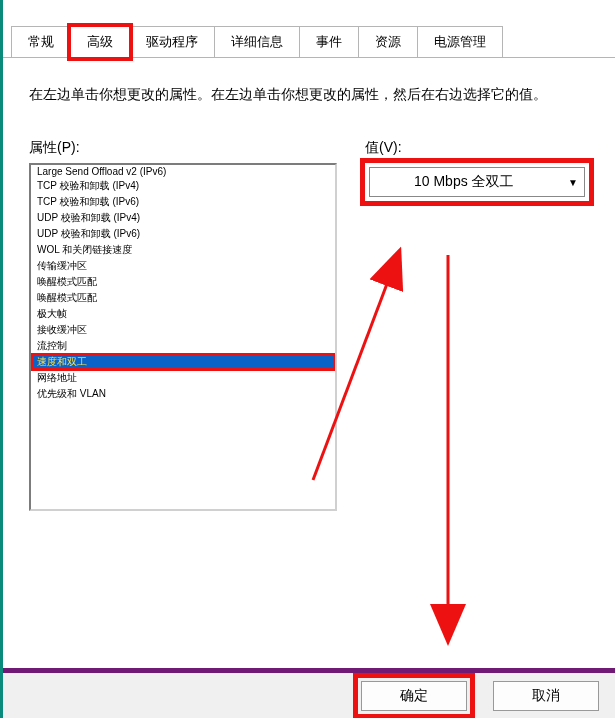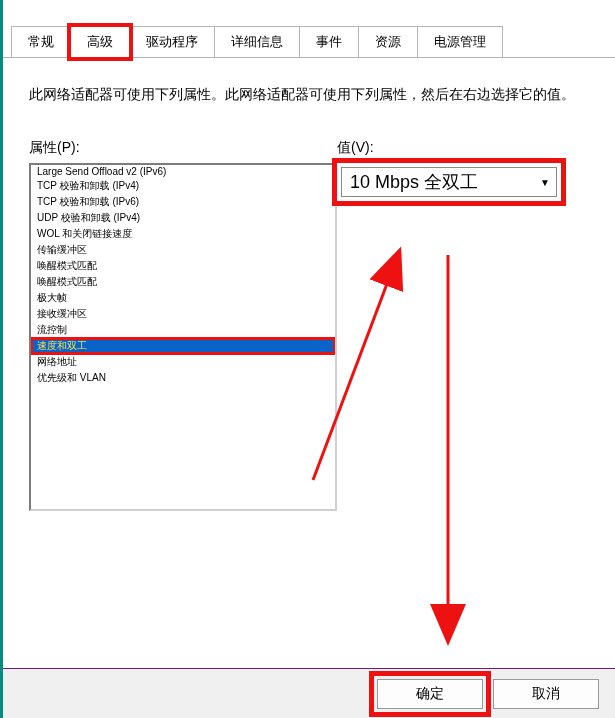--- a/index.html
+++ b/index.html
@@ -49,20 +49,21 @@
   .panel {
     padding: 24px 26px 20px 26px;
   }
   .desc {
     line-height: 1.8;
     margin-bottom: 32px;
     font-size: 14px;
   }
   .columns {
     display: flex;
+    gap: 28px;
   }
   .col-left { width: 308px; }
   .col-right { flex: 1; }
   .section-label {
     margin-bottom: 6px;
     font-size: 14px;
   }
   .listbox {
     width: 100%;
     height: 348px;
@@ -92,42 +93,43 @@
   .value-select {
     display: flex;
     height: 30px;
     border: 1px solid #888;
     background: #fff;
     align-items: center;
   }
   .value-text {
     flex: 1;
     padding: 0 8px;
-    font-size: 18px;
+    font-size: 14px;
+    margin-left: 36px;
   }
   .value-arrow {
     width: 22px;
     display: flex;
     align-items: center;
     justify-content: center;
     font-size: 10px;
   }
   .button-row {
     position: absolute;
     bottom: 0;
     left: 0;
     right: 0;
     height: 50px;
-    border-top: 1px solid #701a75;
+    border-top: 5px solid #701a75;
     background: #f0f0f0;
     display: flex;
     justify-content: flex-end;
     align-items: center;
     padding-right: 16px;
-    gap: 10px;
+    gap: 26px;
   }
   .btn {
     width: 106px;
     height: 30px;
     border: 1px solid #999;
     background: #fdfdfd;
     cursor: pointer;
     font-family: inherit;
     font-size: 14px;
   }
@@ -152,30 +154,31 @@
     <div class="tab"><span>常规</span></div>
     <div class="tab active highlight-red"><span>高级</span></div>
     <div class="tab"><span>驱动程序</span></div>
     <div class="tab"><span>详细信息</span></div>
     <div class="tab"><span>事件</span></div>
     <div class="tab"><span>资源</span></div>
     <div class="tab"><span>电源管理</span></div>
   </div>
 
   <div class="panel">
-    <div class="desc">此网络适配器可使用下列属性。此网络适配器可使用下列属性，然后在右边选择它的值。</div>
+    <div class="desc">在左边单击你想更改的属性。在左边单击你想更改的属性，然后在右边选择它的值。</div>
 
     <div class="columns">
       <div class="col-left">
         <div class="section-label">属性(P):</div>
         <div class="listbox">
           <div class="listbox-item"><span>Large Send Offload v2 (IPv6)</span></div>
           <div class="listbox-item"><span>TCP 校验和卸载 (IPv4)</span></div>
           <div class="listbox-item"><span>TCP 校验和卸载 (IPv6)</span></div>
           <div class="listbox-item"><span>UDP 校验和卸载 (IPv4)</span></div>
+          <div class="listbox-item"><span>UDP 校验和卸载 (IPv6)</span></div>
           <div class="listbox-item"><span>WOL 和关闭链接速度</span></div>
           <div class="listbox-item"><span>传输缓冲区</span></div>
           <div class="listbox-item"><span>唤醒模式匹配</span></div>
           <div class="listbox-item"><span>唤醒模式匹配</span></div>
           <div class="listbox-item"><span>极大帧</span></div>
           <div class="listbox-item"><span>接收缓冲区</span></div>
           <div class="listbox-item"><span>流控制</span></div>
           <div class="listbox-item selected highlight-red"><span>速度和双工</span></div>
           <div class="listbox-item"><span>网络地址</span></div>
           <div class="listbox-item"><span>优先级和 VLAN</span></div>

